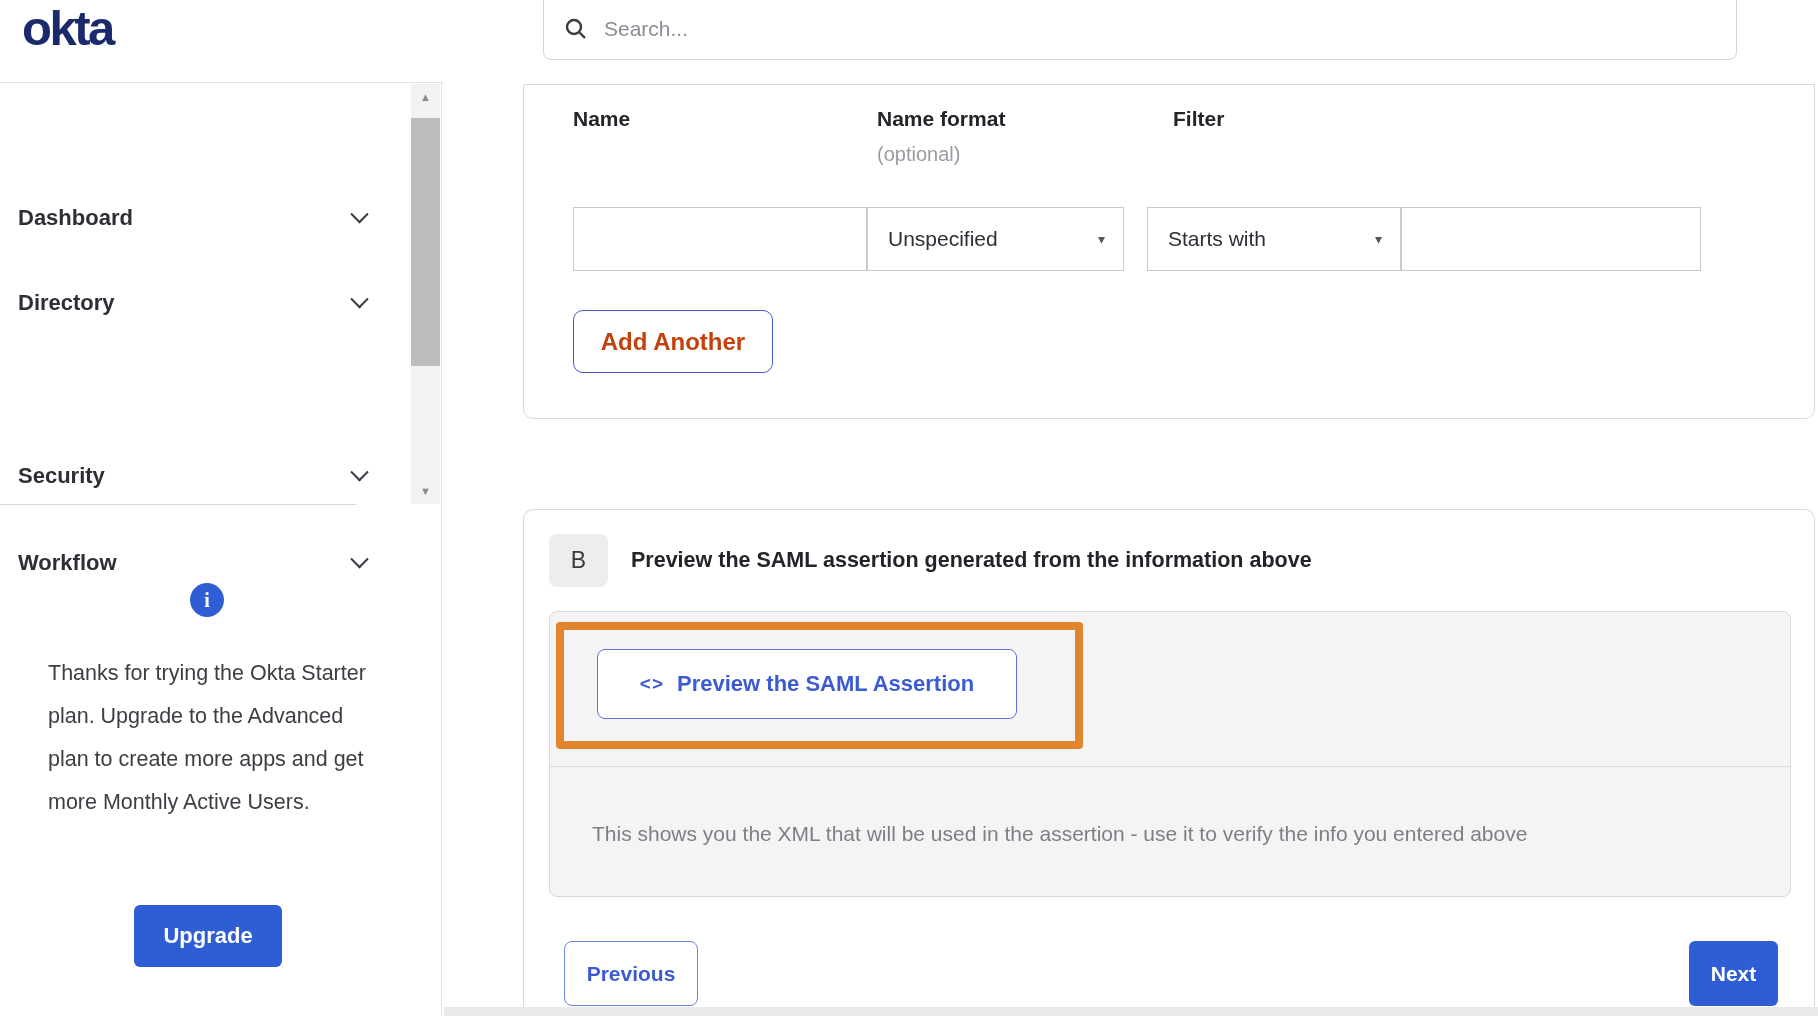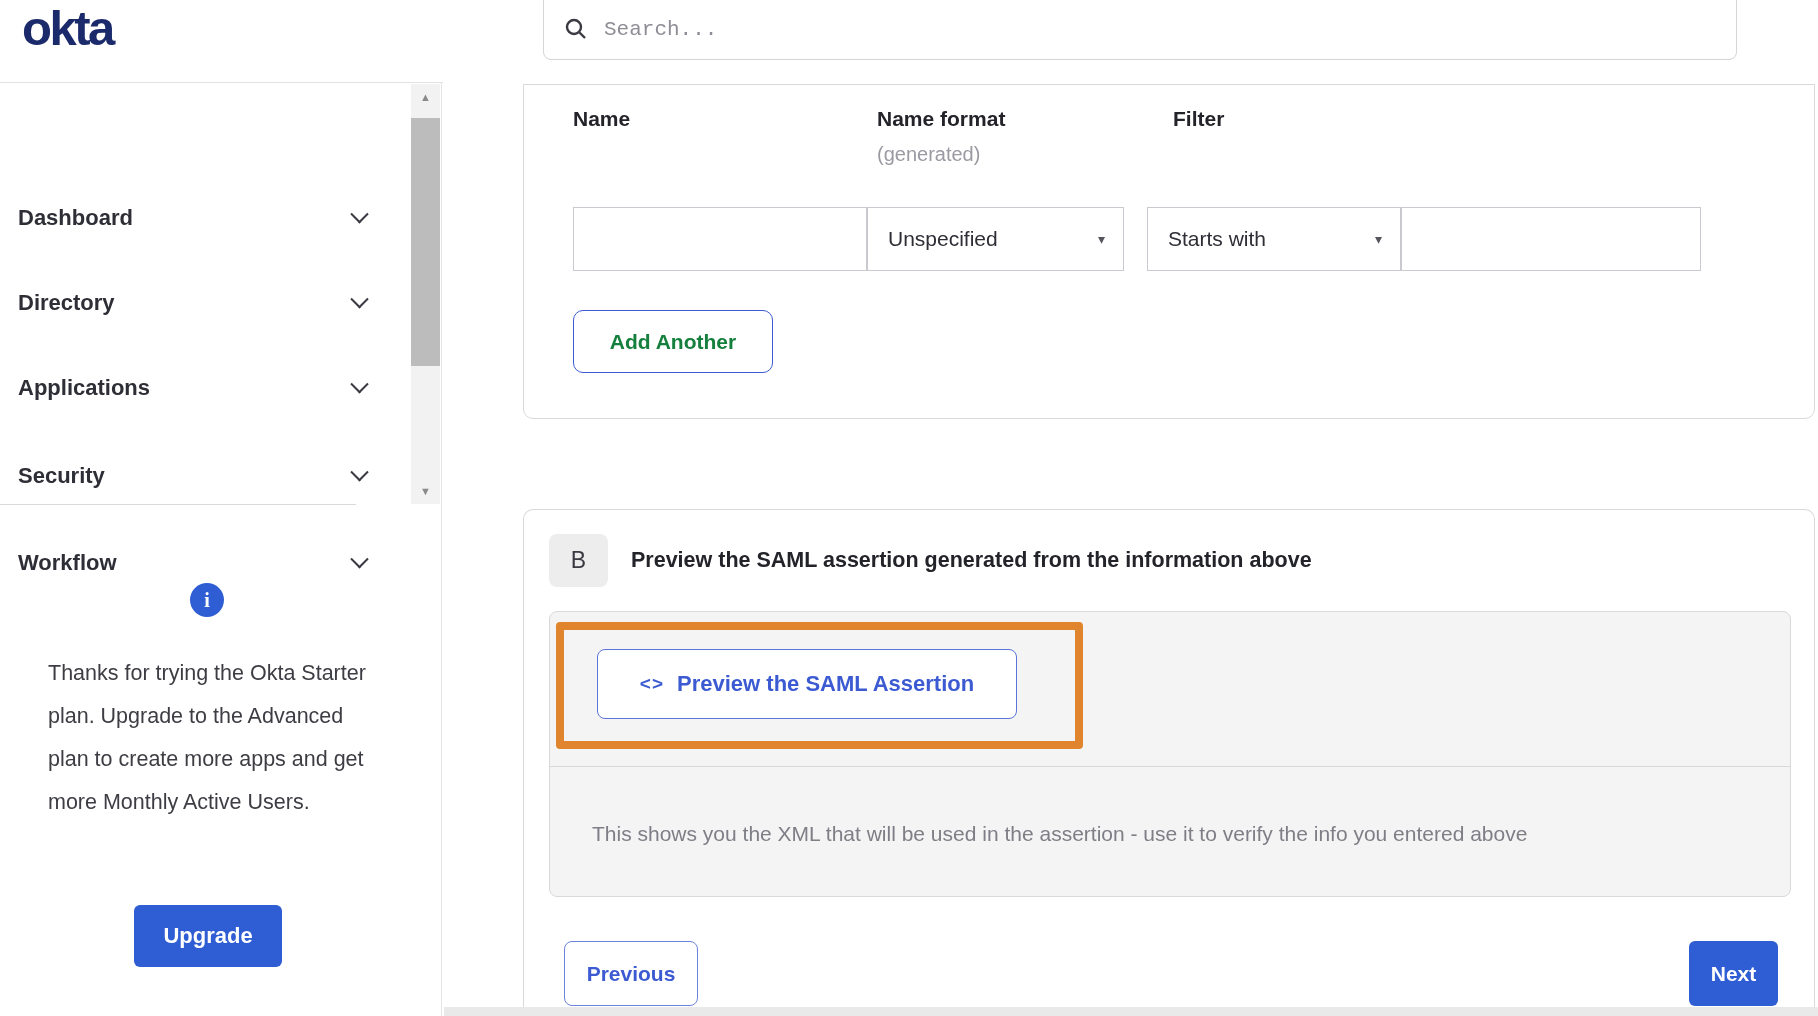--- a/index.html
+++ b/index.html
@@ -8,21 +8,21 @@
   .stage { position:relative; width:1818px; height:1016px; overflow:hidden; background:#fff; }
 
   
   .logo { position:absolute; left:22px; top:0px; font-size:49px; font-weight:bold;
           color:#1b2a6b; letter-spacing:-2.5px; }
   .search-box { position:absolute; left:543px; top:-14px; width:1194px; height:74px;
           background:#fff; border:1px solid #d4d4d9; border-radius:8px;
           display:flex; align-items:center; padding:12px 0 0 20px; }
   .search-box svg { flex:0 0 auto; }
   .search-box input { border:none; outline:none; background:transparent; margin-left:16px;
-          font-family:Liberation Mono, monospace; font-size:21px; color:#8b5cf6; width:400px; }
+          font-family:Liberation Sans, sans-serif; font-size:21px; color:#8b5cf6; width:400px; }
   .search-box input::placeholder { color:#8d8d96; }
   .header-divider { position:absolute; left:0; top:82px; width:443px; height:1px; background:#e2e2e5; }
 
   
   .sidebar-nav { position:absolute; left:0; top:83px; width:356px; height:422px;
           background:#fff; border-bottom:1px solid #d9d9dc; }
   .sidebar-vline { position:absolute; left:441px; top:83px; width:1px; height:933px; background:#e5e5e8; }
   .nav-item { position:absolute; left:18px; width:348px; height:44px;
           display:flex; justify-content:space-between; align-items:center;
           font-size:22px; font-weight:600; color:#2e2e36; cursor:pointer; }
@@ -48,22 +48,22 @@
   .card1 { position:absolute; left:523px; top:84px; width:1292px; height:335px;
           background:#fff; border:1px solid #d9d9dc; border-radius:0 0 10px 10px; }
   .col-label { position:absolute; top:22px; font-size:21px; font-weight:bold; color:#23232a; }
   .col-hint { position:absolute; top:58px; font-size:20px; color:#9a9aa2; }
   .fld { position:absolute; top:122px; height:64px; border:1px solid #c9c9cf; border-radius:0; background:#fff; }
   input.fld { padding:0 18px; font-family:"Liberation Sans", sans-serif; font-size:21px; color:#2e2e36; outline:none; }
   .sel { display:flex; align-items:center; justify-content:space-between; padding:0 18px 0 20px;
           font-size:21px; color:#2e2e36; cursor:pointer; }
   .caret { font-size:14px; color:#55555e; }
   .add-another { position:absolute; left:49px; top:225px; width:200px; height:63px;
-          background:#fff; border:1.5px solid #3c5bd2; border-radius:10px; color:#15803d;
-          font-family:"Liberation Sans", sans-serif; font-size:21px; font-weight:bold; cursor:pointer; }
+          background:#fff; border:1.5px solid #3c5bd2; border-radius:10px; color:#c2410c;
+          font-family:"Liberation Sans", sans-serif; font-size:24px; font-weight:bold; cursor:pointer; }
 
   
   .card2 { position:absolute; left:523px; top:509px; width:1292px; height:507px;
           background:#fff; border:1px solid #d9d9dc; border-bottom:none; border-radius:10px 10px 0 0; }
   .badge { position:absolute; left:25px; top:24px; width:59px; height:53px; background:#ededee;
           border-radius:8px; display:flex; align-items:center; justify-content:center;
           font-size:23px; font-weight:500; color:#3a3a42; }
   .sec-title { position:absolute; left:107px; top:38px; font-size:21.5px; font-weight:bold; color:#23232a; }
   .panel { position:absolute; left:25px; top:101px; width:1242px; height:286px;
           background:#f4f4f5; border:1px solid #d9d9da; border-radius:8px; }
@@ -106,24 +106,20 @@
 
   <div class="sidebar-nav">
     <div class="nav-item" style="top:113px">
       <span>Dashboard</span>
       <span class="chev"></span>
     </div>
     <div class="nav-item" style="top:198px">
       <span>Directory</span>
       <span class="chev"></span>
     </div>
-    <div class="nav-item" style="top:283px">
-      <span>Applications</span>
-      <span class="chev"></span>
-    </div>
     <div class="nav-item" style="top:371px">
       <span>Security</span>
       <span class="chev"></span>
     </div>
     <div class="nav-item" style="top:458px">
       <span>Workflow</span>
       <span class="chev"></span>
     </div>
   </div>
   <div class="scroll-track">
@@ -133,21 +129,21 @@
   </div>
   <div class="sidebar-vline"></div>
 
   <div class="info-icon">i</div>
   <div class="upsell-text">Thanks for trying the Okta Starter plan. Upgrade to the Advanced plan to create more apps and get more Monthly Active Users.</div>
   <button class="upgrade-btn">Upgrade</button>
 
   <div class="card1">
     <span class="col-label" style="left:49px">Name</span>
     <span class="col-label" style="left:353px">Name format</span>
-    <span class="col-hint" style="left:353px">(generated)</span>
+    <span class="col-hint" style="left:353px">(optional)</span>
     <span class="col-label" style="left:649px">Filter</span>
 
     <input class="fld" style="left: 49px; width: 294px;" type="text">
     <div class="fld sel" style="left:343px; width:257px">
       <span>Unspecified</span>
       <span class="caret">▾</span>
     </div>
     <div class="fld sel" style="left:623px; width:254px">
       <span>Starts with</span>
       <span class="caret">▾</span>

